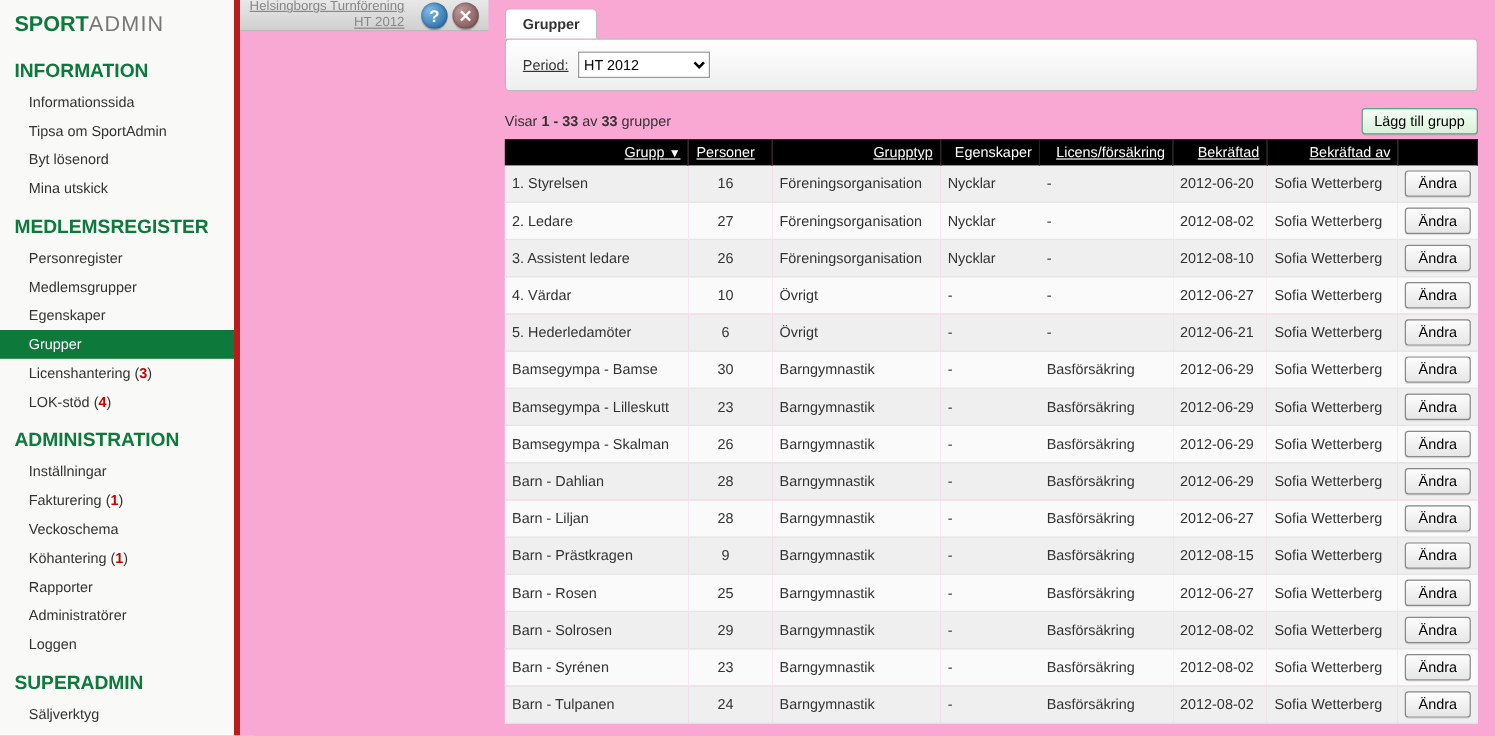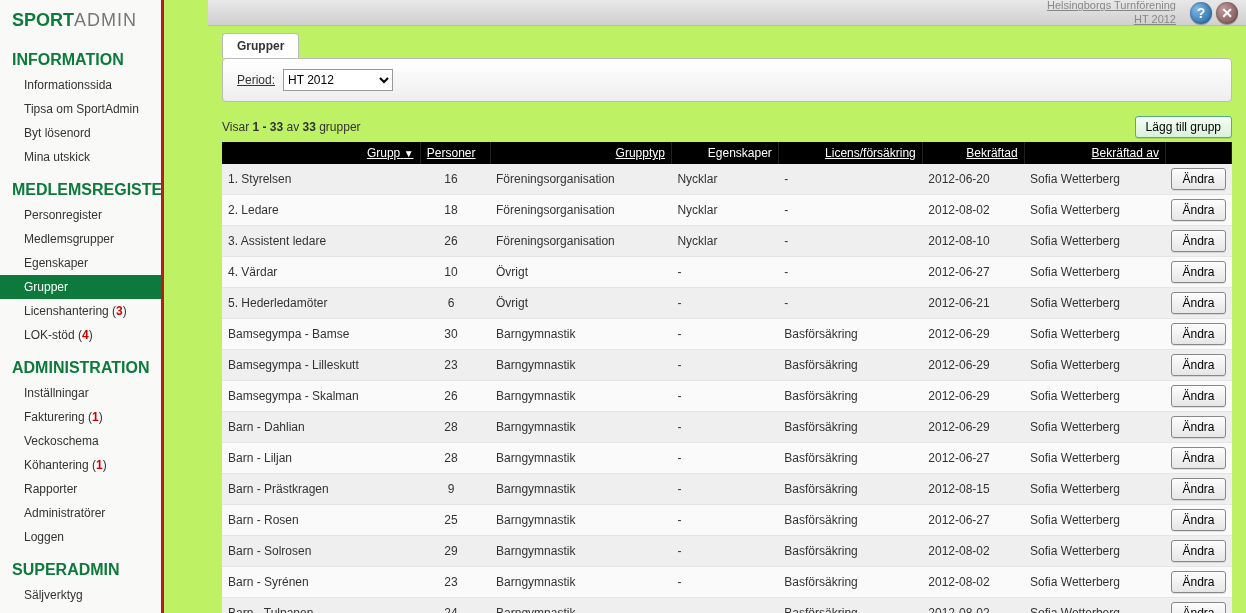--- a/index.html
+++ b/index.html
@@ -11,25 +11,25 @@
     width: 1246px;
     height: 613px;
     overflow: hidden;
     position: relative;
   }
   .page {
     display: flex;
     height: 613px;
   }
   .sidebar {
-    width: 164px;
+    width: 200px;
     background: #f9f9f7;
     padding: 10px 0 0 0;
     overflow-y: auto;
-    border-right: 3px solid #b91c1c;
+    border-right: 5px solid #b91c1c;
   }
   .logo {
     padding: 0 12px 8px 12px;
     font-size: 18px;
     font-weight: bold;
     color: #0d7a3b;
   }
   .logo span.gray { color: #777; font-weight: 300; letter-spacing: 1px;}
   .nav-heading {
     color: #0d7a3b;
@@ -42,26 +42,25 @@
     color: #333;
     cursor: pointer;
   }
   .nav-item.active {
     background: #0d7a3b;
     color: #fff;
   }
   .nav-item .cnt { color: #c00; font-weight: bold; }
   .main {
     flex: 1;
-    background: #bef264;
+    background: #f9a8d4;
     position: relative;
     overflow: hidden;
     display:flex;
-    flex-direction:column;
-    padding-left:44px;
+    flex-direction:row;
   }
   .topbar {
     height: 26px;
     background: linear-gradient(#e8e8e8,#d0d0d0);
     border-bottom:1px solid #bbb;
     display:flex;
     justify-content:flex-end;
     align-items:center;
     padding:0 8px;
     gap:4px;
@@ -252,21 +251,21 @@
               <td class="col-personer">16</td>
               <td>Föreningsorganisation</td>
               <td>Nycklar</td>
               <td>-</td>
               <td>2012-06-20</td>
               <td>Sofia Wetterberg</td>
               <td class="col-action"><button class="btn">Ändra</button></td>
             </tr>
             <tr>
               <td>2. Ledare</td>
-              <td class="col-personer">18</td>
+              <td class="col-personer">27</td>
               <td>Föreningsorganisation</td>
               <td>Nycklar</td>
               <td>-</td>
               <td>2012-08-02</td>
               <td>Sofia Wetterberg</td>
               <td class="col-action"><button class="btn">Ändra</button></td>
             </tr>
             <tr>
               <td>3. Assistent ledare</td>
               <td class="col-personer">26</td>

